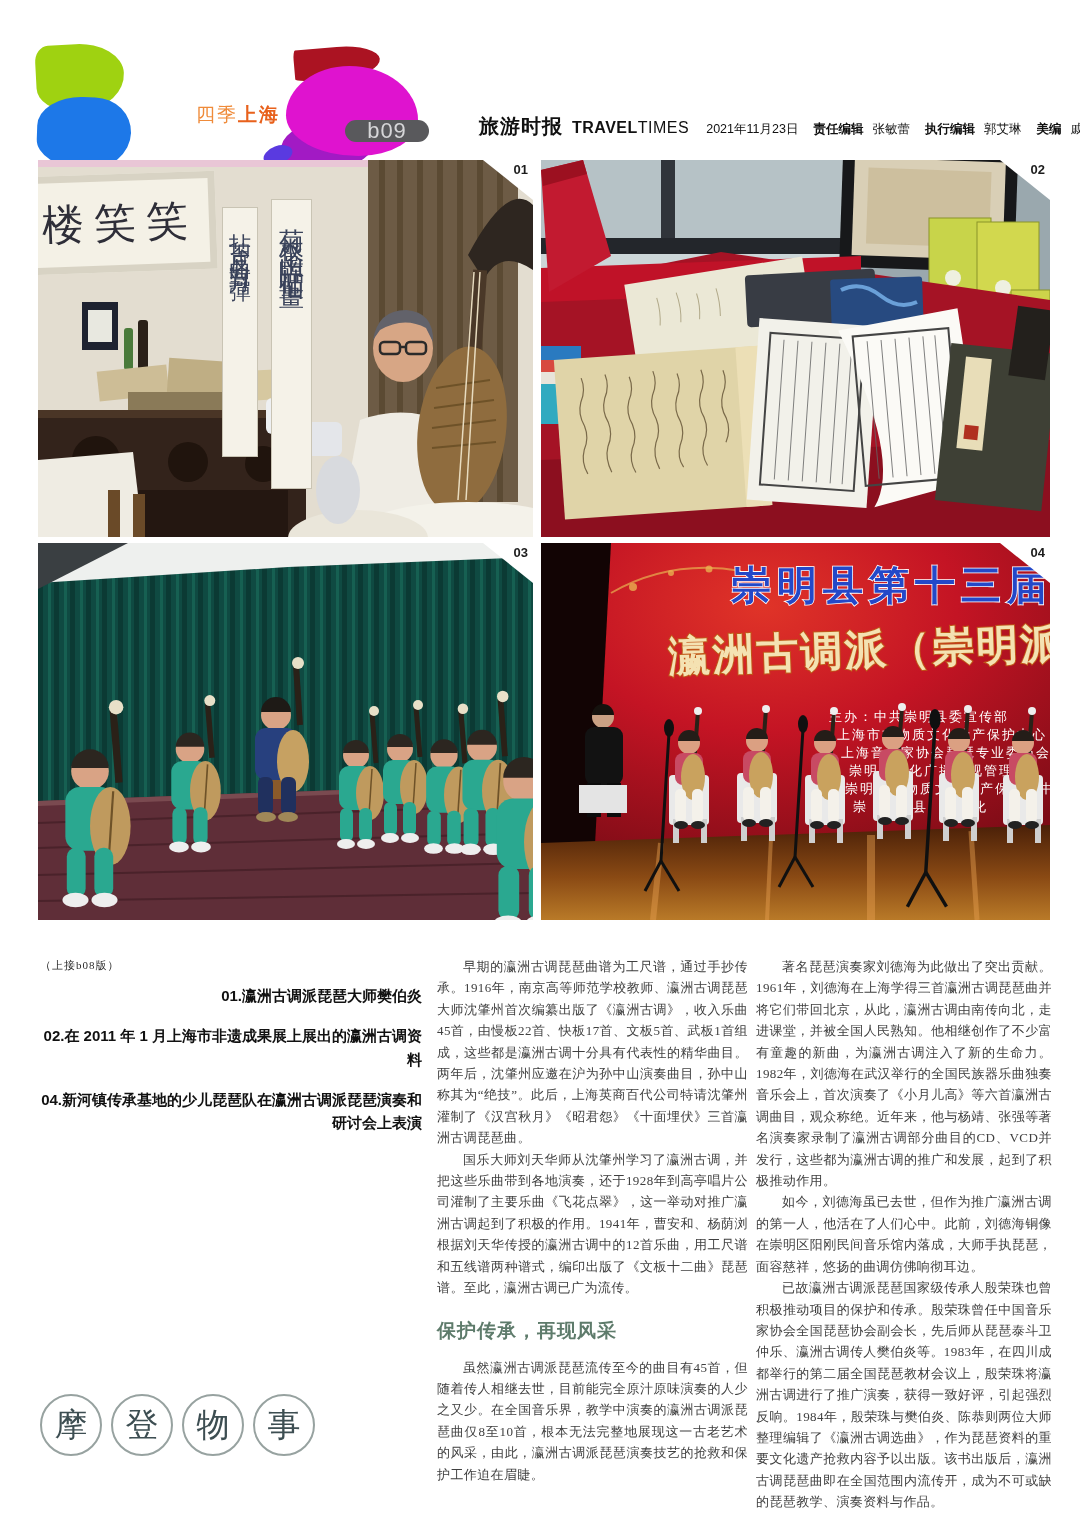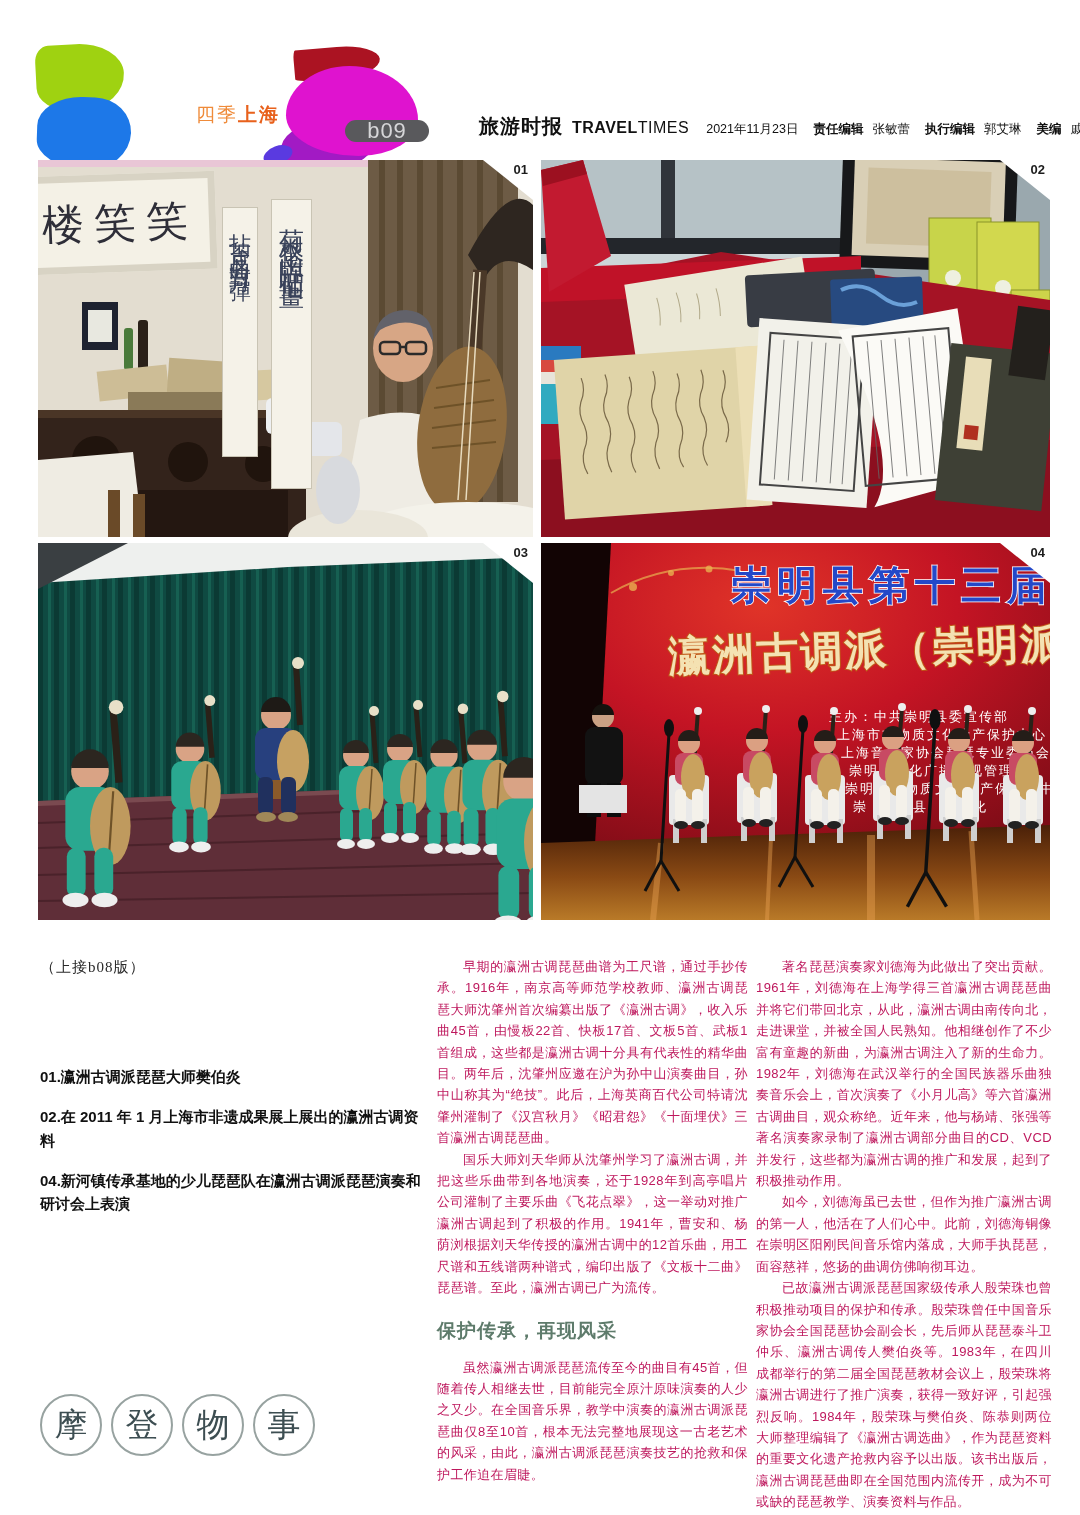--- a/index.html
+++ b/index.html
@@ -46,35 +46,35 @@
     font-family:"Liberation Serif",serif;color:#39425a;background:#f5f2e8;
     box-shadow:0 0 0 1px #c9c4b4;z-index:3;line-height:1;}
   .scroll-left{left:185px;top:48px;height:232px;font-size:22px;letter-spacing:8px;padding:8px 6px;}
   .scroll-right{left:234px;top:40px;height:272px;font-size:25px;letter-spacing:8px;padding:8px 7px;}
   .hplaque{position:absolute;left:-14px;top:14px;width:178px;height:84px;background:#f4f1e6;
     border:7px solid #d8d3c4;transform:rotate(-2deg);display:flex;align-items:center;justify-content:center;
     font-family:"Liberation Serif",serif;font-size:42px;letter-spacing:10px;color:#2e2e38;z-index:2;}
 
   
   .continued{position:absolute;left:40px;top:958px;font-family:"Liberation Serif",serif;
-    font-size:15px;color:#2a2a2a;letter-spacing:1px;}
-  .captions{position:absolute;left:40px;top:1065px;width:382px;}
+    font-size:11px;color:#2a2a2a;letter-spacing:1px;}
+  .captions{position:absolute;left:40px;top:984px;width:382px;text-align:right;}
   .captions p{margin:0 0 17px 0;font-size:15px;font-weight:bold;line-height:1.55;color:#111;}
 
   .stamp{position:absolute;left:40px;top:1394px;display:flex;gap:9px;}
   .stamp .seal{width:58px;height:58px;border:2px solid #97a2a0;border-radius:50%;
     display:flex;align-items:center;justify-content:center;
     font-family:"Liberation Serif",serif;font-size:33px;color:#3d4e52;}
 
   
   .colm{position:absolute;top:956px;}
   .col-mid{left:437px;width:311px;}
   .col-right{left:756px;width:296px;}
   .colm p{margin:0;font-size:13px;line-height:21.4px;text-align:justify;text-indent:2em;
-    color:#be185d;letter-spacing:.4px;}
+    color:#404040;letter-spacing:.4px;font-family:Liberation Serif, serif;}
   .colm h3{margin:19px 0 13px 0;font-family:Liberation Sans, sans-serif;font-size:19px;
     font-weight:bold;color:#5e7b6b;letter-spacing:1px;text-indent:0;}
 </style>
 </head>
 <body>
 
 <div class="page">
 
   <div>
     <div class="blob blob-green"></div>

